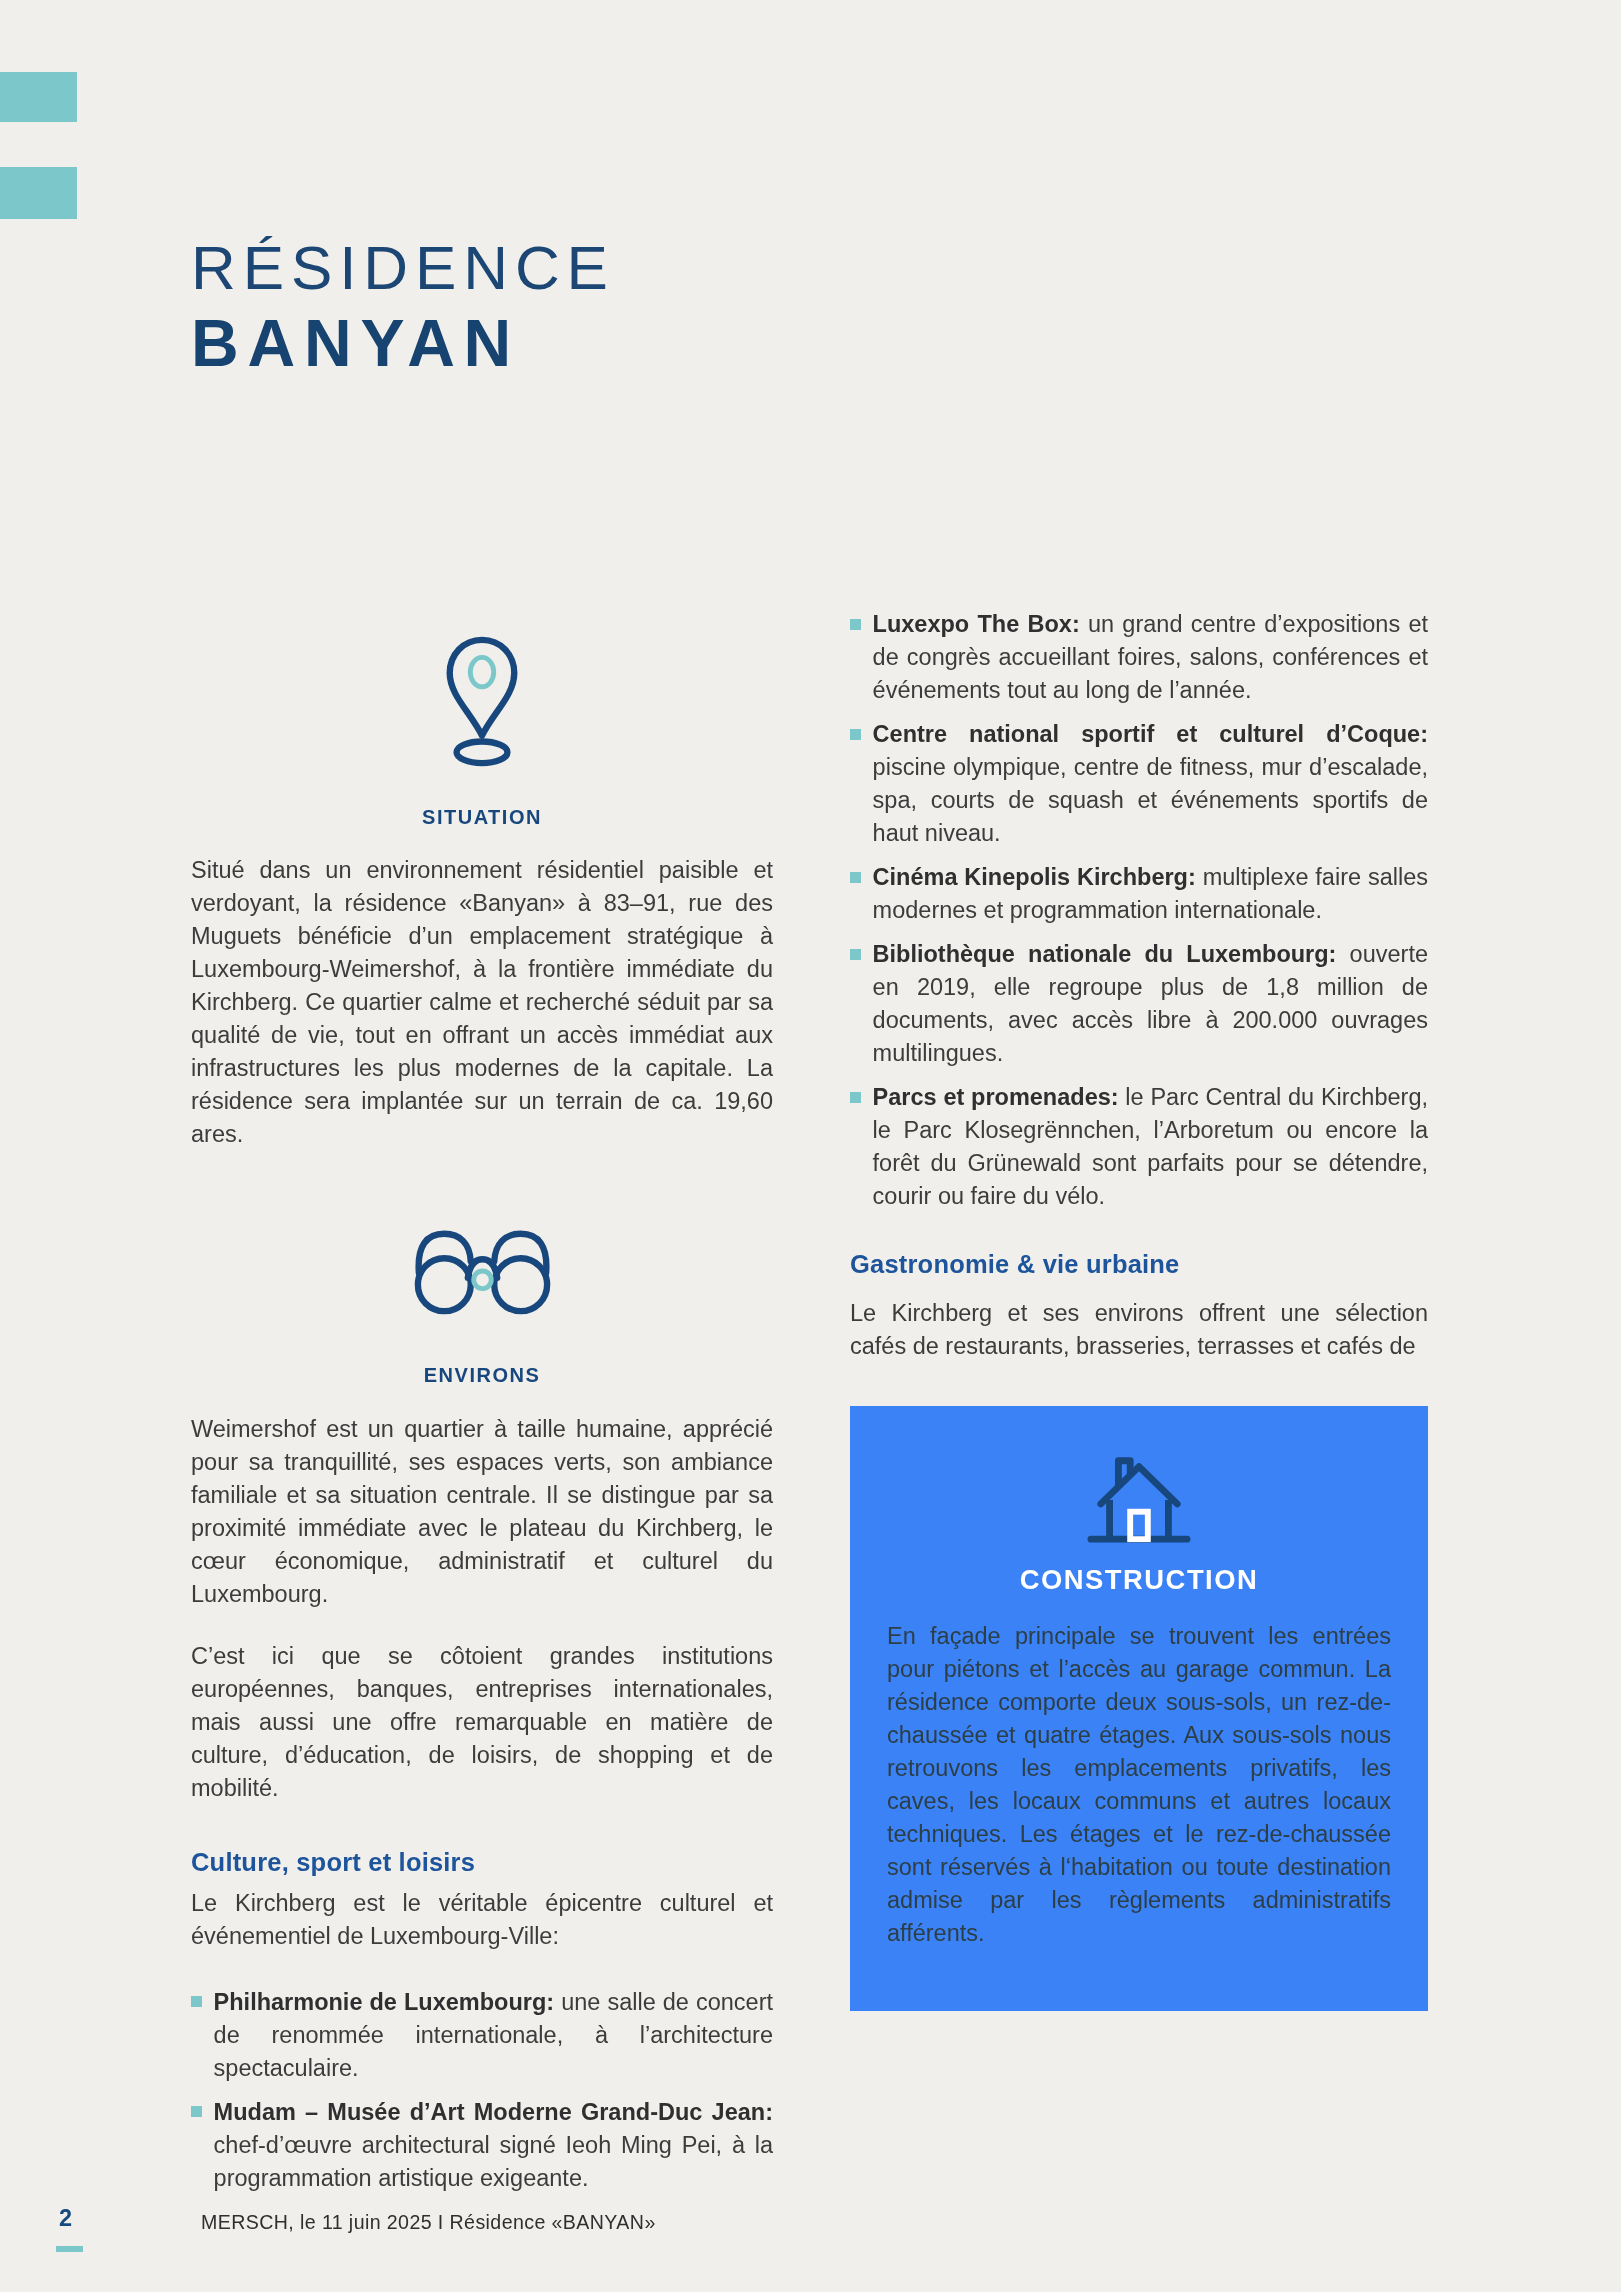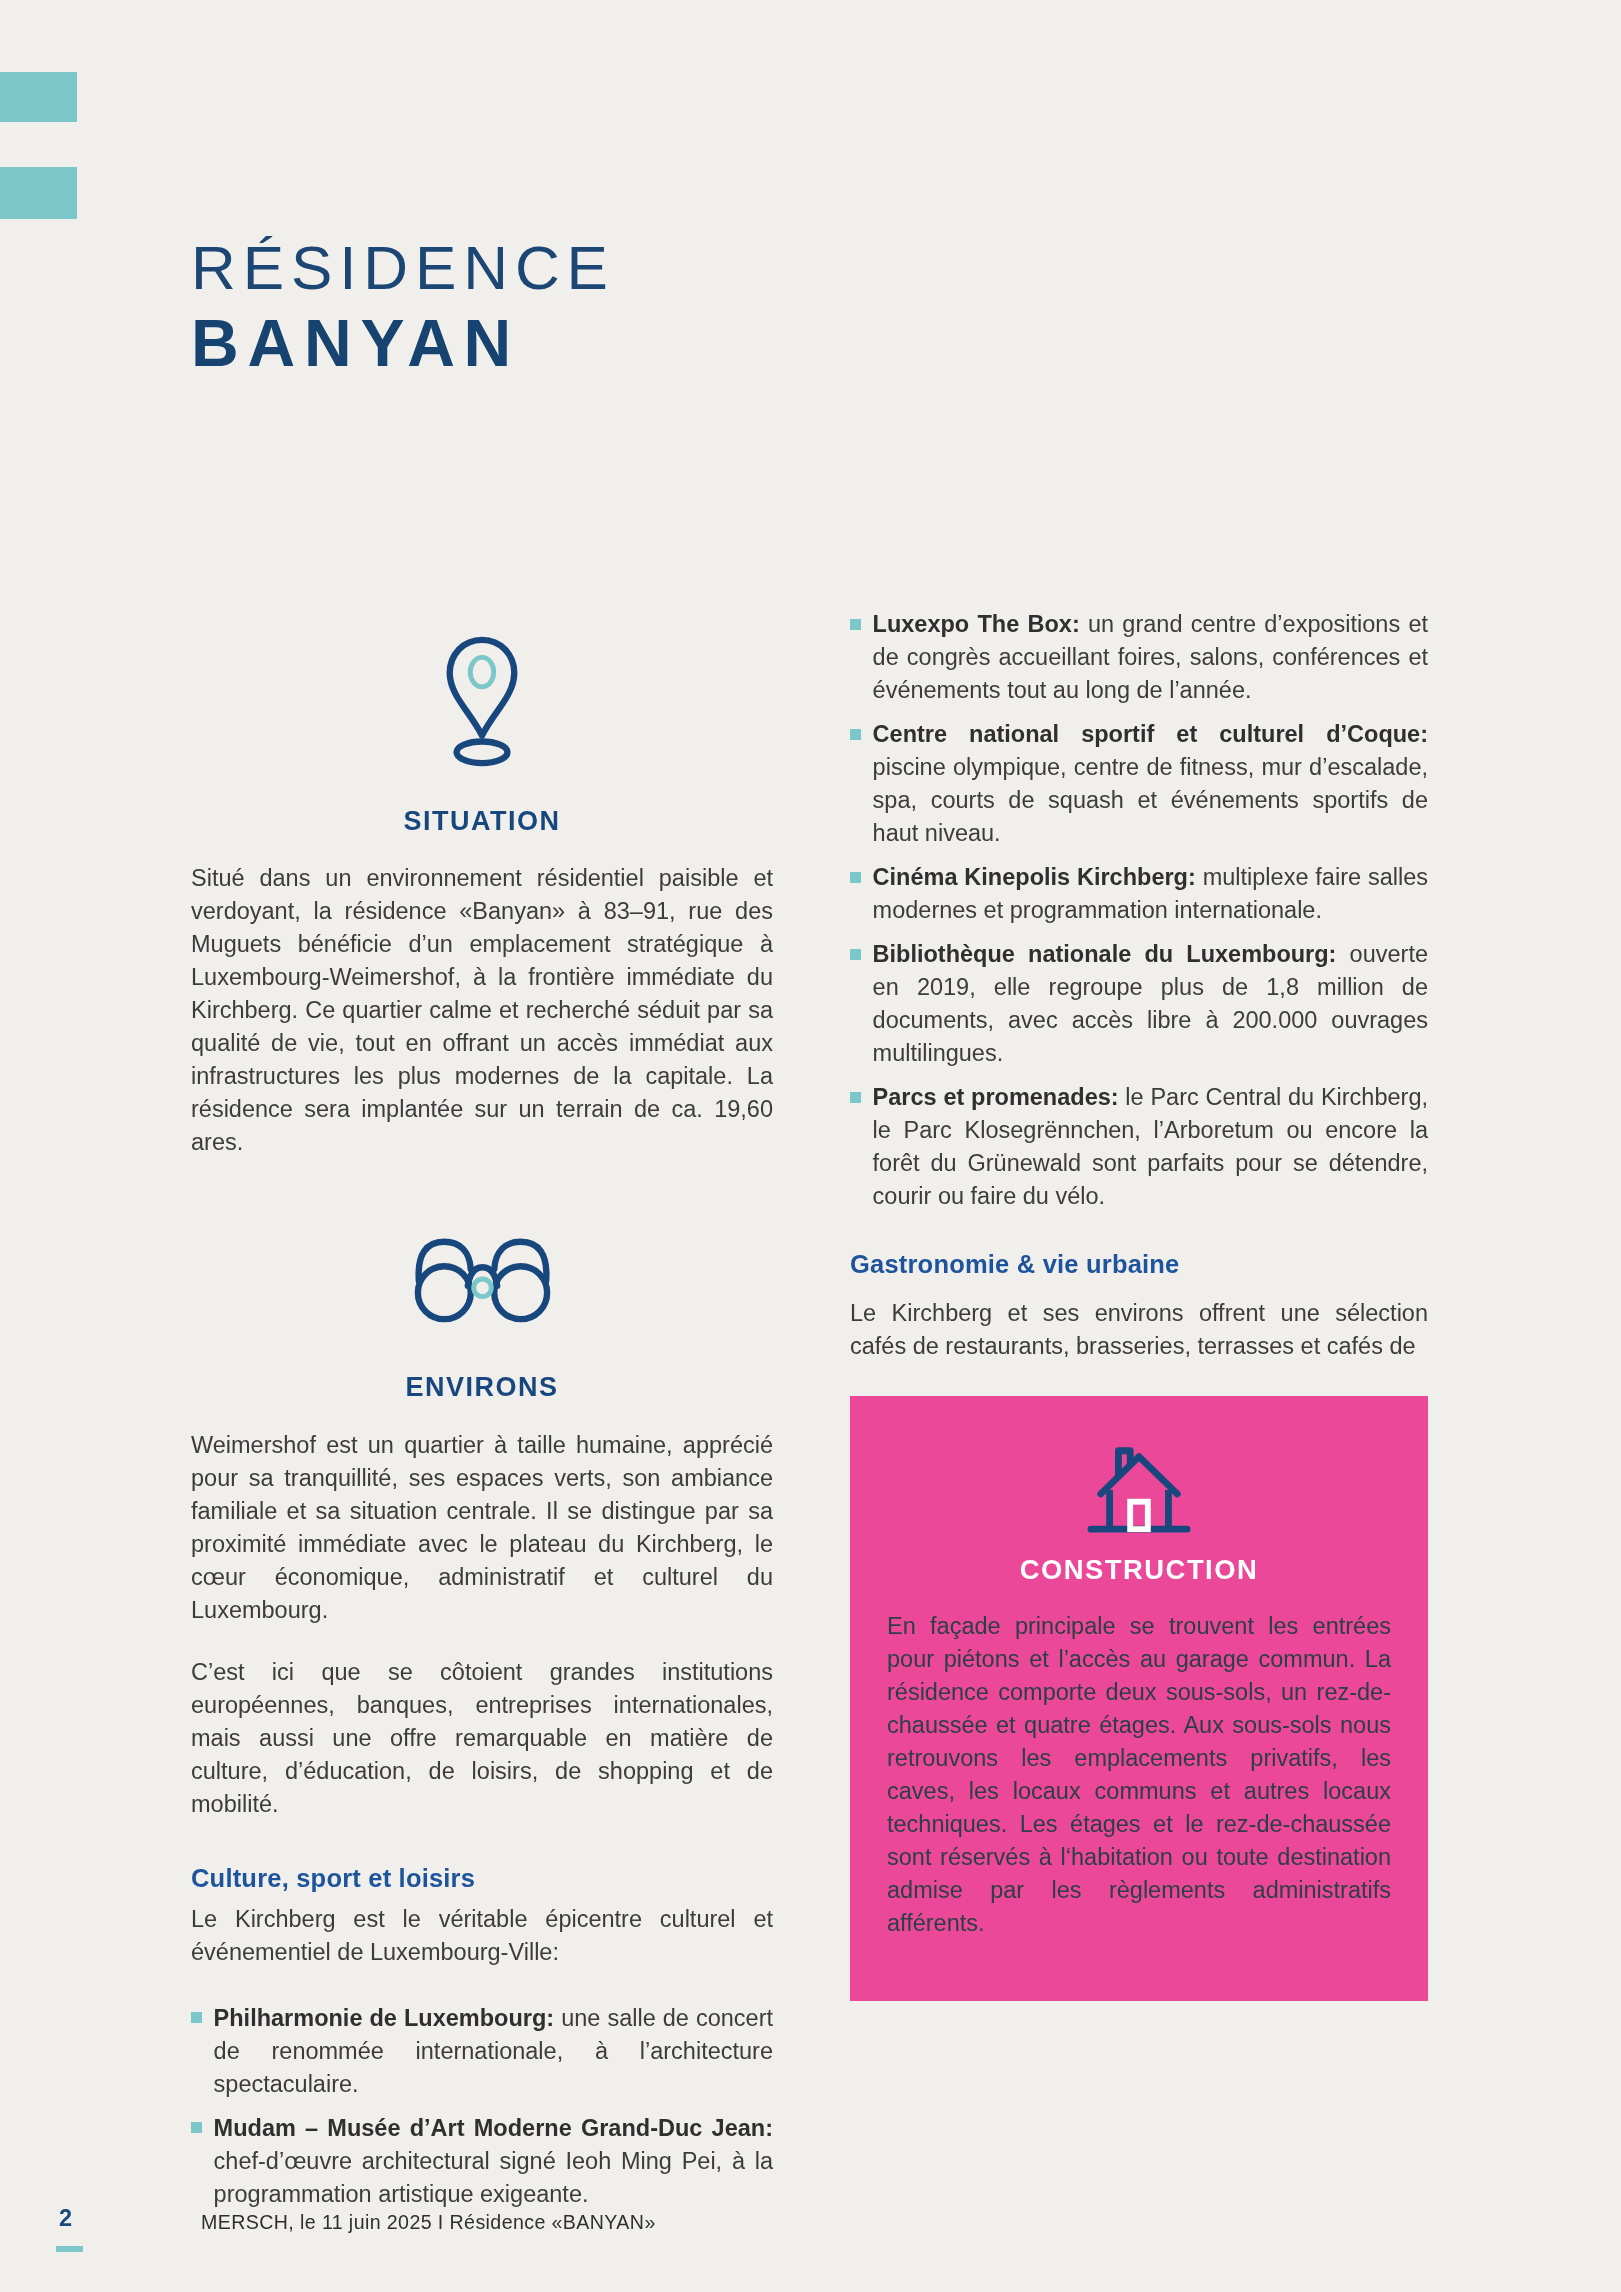--- a/index.html
+++ b/index.html
@@ -15,36 +15,36 @@
   .title-block { position:absolute; left:191px; top:233px; color:#1a4573; }
   .title-line1 { font-size:62px; font-weight:300; letter-spacing:6.9px; line-height:69px; color:#1c4673; }
   .title-line2 { font-size:66px; font-weight:700; letter-spacing:8.8px; line-height:74px; color:#16436f; margin-top:3.9px; }
 
   .col { position:absolute; top:608px; }
   .col-left  { left:191px; width:582px; }
   .col-right { left:850px; width:578px; }
 
   .icon-center { display:flex; justify-content:center; }
   .section-heading {
-    text-align:center; font-weight:700; font-size:27px;
+    text-align:center; font-weight:700; font-size:20px;
     color:#17477d; letter-spacing:1.5px;
   }
   .body-text {
     font-size:23.5px; line-height:33px; color:#3c3c3c; text-align:justify;
   }
   .sub-heading { font-size:25.5px; font-weight:700; color:#1d549b; letter-spacing:0.2px; }
 
   .bullet { display:flex; }
   .bullet + .bullet { margin-top:11px; }
   .bullet-square { flex:none; width:10.8px; height:10.8px; background:#7cc7c9; margin-top:10.8px; }
   .bullet-body { margin-left:11.8px; flex:1; }
   .bullet-body b { color:#2f2f2f; }
 
   .construction-box {
-    background:#ec4899; margin-top:33px;
+    background:#3b82f6; margin-top:43px;
     padding:43px 37px 61px 37px;
   }
   .construction-heading {
     text-align:center; font-weight:700; font-size:27.4px; letter-spacing:1.5px;
     color:#ffffff; margin-top:17.6px;
   }
   .construction-text {
     margin-top:23.5px; font-size:23.5px; line-height:33px;
     color:#2c3e46; text-align:justify;
   }

